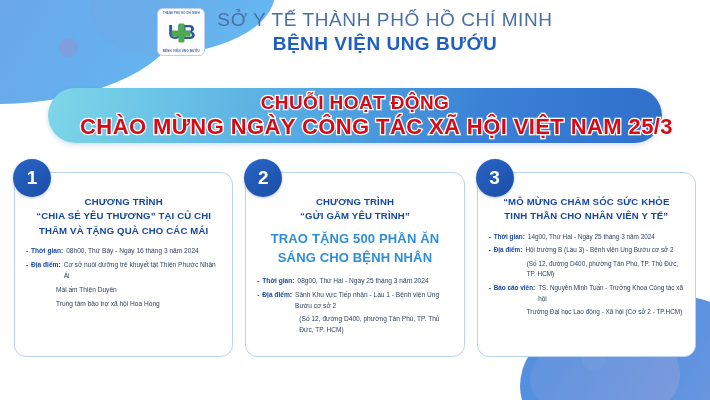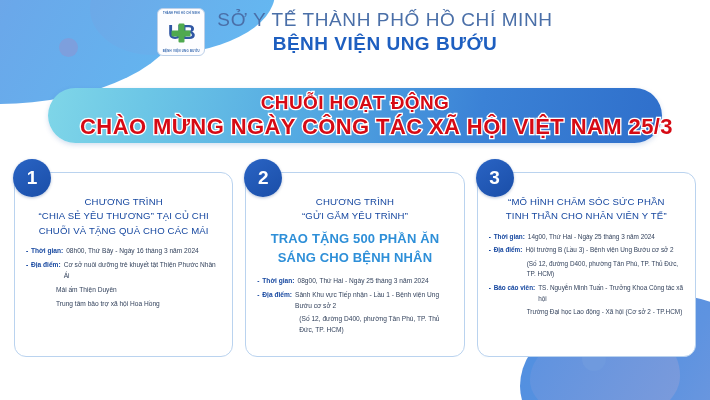--- a/index.html
+++ b/index.html
@@ -137,21 +137,21 @@
   }
   .badge {
     position:absolute; left:-2px; top:-14px;
     width:38px; height:38px; border-radius:50%;
     background:linear-gradient(145deg,#2a64c4 0%,#1a4ea8 100%);
     color:#fff; font-size:19px; font-weight:bold;
     display:flex; align-items:center; justify-content:center;
     box-shadow:0 1px 3px rgba(20,60,130,.3);
   }
   .c-title {
-    text-align:center; color:#1748a0; font-weight:normal;
+    text-align:center; color:#1748a0; font-weight:bold;
     font-size:9.6px; line-height:1.5; letter-spacing:.15px;
   }
   .c-sub {
     text-align:center; color:#2e8fd8; font-weight:bold;
     font-size:13px; line-height:1.5; letter-spacing:.15px;
     margin-top:5px;
   }
   .c-body { margin-top:8px; padding:0 4px; }
   .c-row {
     display:flex; align-items:flex-start;
@@ -202,21 +202,21 @@
   <div class="banner-l2">CHÀO MỪNG NGÀY CÔNG TÁC XÃ HỘI VIỆT NAM 25/3</div>
 </div>
 
 <div class="cards">
 
   <div class="card card-1">
     <div class="badge">1</div>
     <div class="c-title">
       <div>CHƯƠNG TRÌNH</div>
       <div>“CHIA SẺ YÊU THƯƠNG” TẠI CỦ CHI</div>
-      <div>CHUỖI VÀ TẶNG QUÀ CHO CÁC MÁI</div>
+      <div>THĂM VÀ TẶNG QUÀ CHO CÁC MÁI</div>
     </div>
     <div class="c-body">
       <div class="c-row">
         <span class="c-dash">-</span>
         <span class="c-lab">Thời gian:</span>
         <span class="c-val">08h00, Thứ Bảy - Ngày 16 tháng 3 năm 2024</span>
       </div>
       <div class="c-row">
         <span class="c-dash">-</span>
         <span class="c-lab">Địa điểm:</span>
@@ -245,21 +245,21 @@
         <span class="c-lab">Địa điểm:</span>
         <span class="c-val">Sảnh Khu vực Tiếp nhận - Lầu 1 - Bệnh viện Ung Bướu cơ sở 2</span>
       </div>
       <div class="c-cont ind-2">(Số 12, đường D400, phường Tân Phú, TP. Thủ Đức, TP. HCM)</div>
     </div>
   </div>
 
   <div class="card card-3">
     <div class="badge">3</div>
     <div class="c-title">
-      <div>“MÔ HÌNH CHĂM SÓC SỨC PHẦN</div>
+      <div>“MÔ MỪNG CHĂM SÓC SỨC KHỎE</div>
       <div>TINH THẦN CHO NHÂN VIÊN Y TẾ”</div>
     </div>
     <div class="c-body">
       <div class="c-row">
         <span class="c-dash">-</span>
         <span class="c-lab">Thời gian:</span>
         <span class="c-val">14g00, Thứ Hai - Ngày 25 tháng 3 năm 2024</span>
       </div>
       <div class="c-row">
         <span class="c-dash">-</span>

